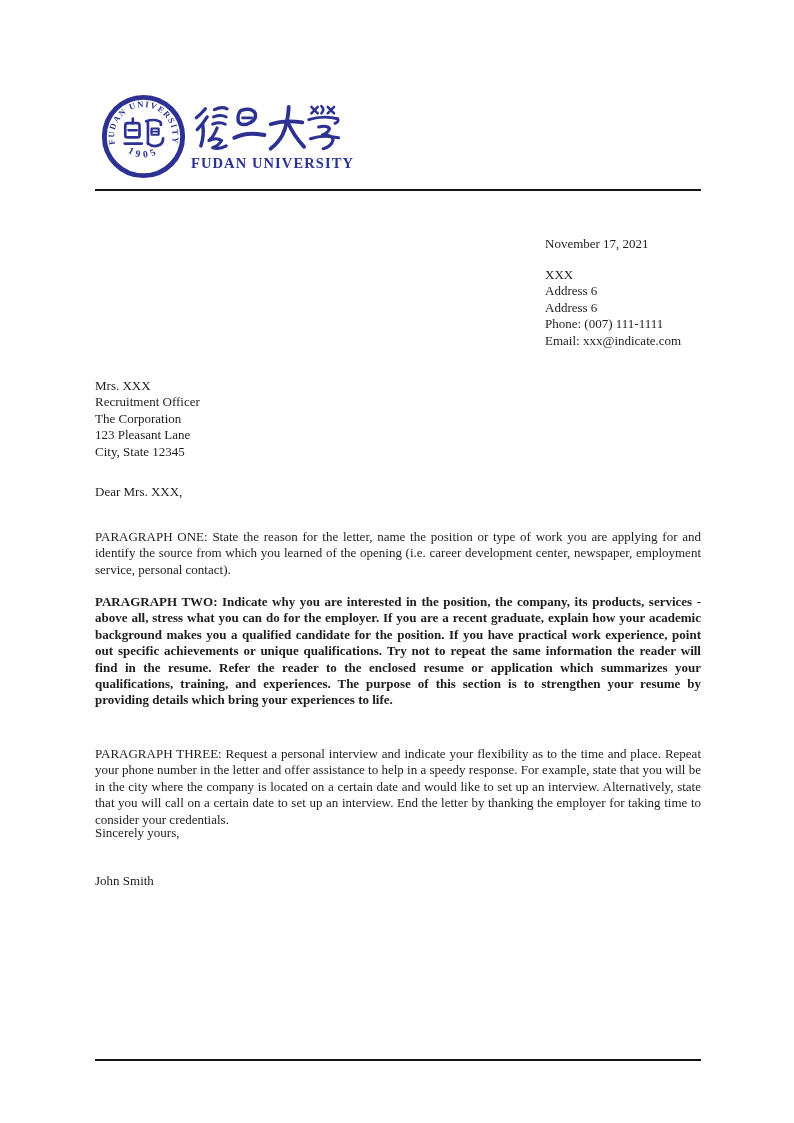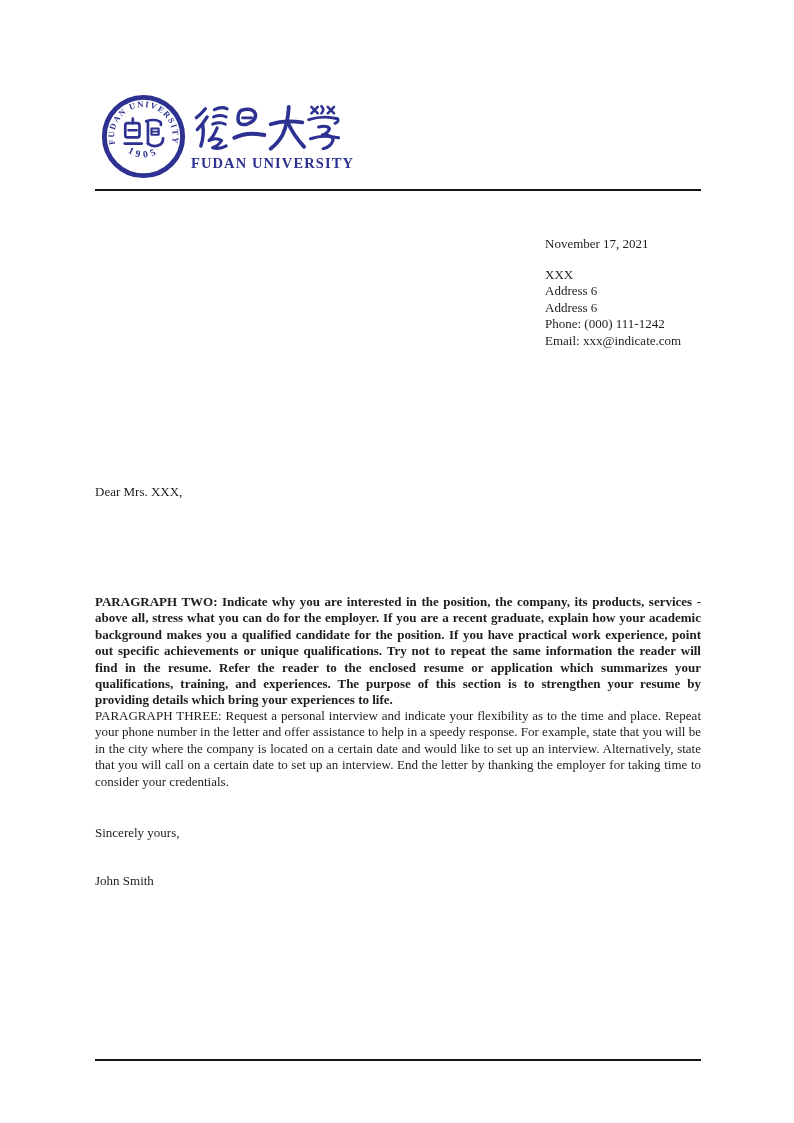--- a/index.html
+++ b/index.html
@@ -40,21 +40,21 @@
   .sender-block { left: 545px; top: 267px; }
   .recipient-block { left: 95px; top: 378px; }
   .salutation { left: 95px; top: 484px; }
   .para {
     left: 95px; width: 606px;
     text-align: justify;
     hyphens: manual;
   }
   .para-1 { top: 529px; }
   .para-2 { top: 594px; font-weight: bold; }
-  .para-3 { top: 708px; }
+  .para-3 { top: 746px; }
   .closing { left: 95px; top: 825px; }
   .signature { left: 95px; top: 873px; }
 
   .seal text, .seal textPath {
     font-family: "Liberation Serif", "DejaVu Serif", serif;
     font-weight: bold;
     fill: #2d3191;
   }
 </style>
 </head>
@@ -126,27 +126,35 @@
   <div class="abs latin-name">FUDAN UNIVERSITY</div>
 
   <div class="abs rule rule-top"></div>
 
   <div class="abs txt date-line">November 17, 2021</div>
 
   <div class="abs txt sender-block">
     <div>XXX</div>
     <div>Address 6</div>
     <div>Address 6</div>
-    <div>Phone: (000) 111-1242</div>
+    <div>Phone: (007) 111-1111</div>
     <div>Email: xxx@indicate.com</div>
   </div>
 
+  <div class="abs txt recipient-block">
+    <div>Mrs. XXX</div>
+    <div>Recruitment Officer</div>
+    <div>The Corporation</div>
+    <div>123 Pleasant Lane</div>
+    <div>City, State 12345</div>
+  </div>
 
   <div class="abs txt salutation">Dear Mrs. XXX,</div>
 
+  <p class="abs txt para para-1">PARAGRAPH ONE: State the reason for the letter, name the position or type of work you are applying for and identify the source from which you learned of the opening (i.e.  career development center, newspaper, employment service, personal contact).</p>
   <p class="abs txt para para-2">PARAGRAPH TWO: Indicate why you are interested in the position, the company, its products, services - above all, stress what you can do for the employer.  If you are a recent graduate, explain how your academic background makes you a qualified candidate for the position. If you have practical work experience, point out specific achievements or unique qualifications.  Try not to repeat the same information the reader will find in the resume.  Refer the reader to the enclosed resume or application which summarizes your qualifications, training, and experiences. The purpose of this section is to strengthen your resume by providing details which bring your experiences to life.</p>
   <p class="abs txt para para-3">PARAGRAPH THREE: Request a personal interview and indicate your flexibility as to the time and place. Repeat your phone number in the letter and offer assistance to help in a speedy response. For example, state that you will be in the city where the company is located on a certain date and would like to set up an interview. Alternatively, state that you will call on a certain date to set up an interview. End the letter by thanking the employer for taking time to consider your credentials.</p>
 
   <div class="abs txt closing">Sincerely yours,</div>
   <div class="abs txt signature">John Smith</div>
 
   <div class="abs rule rule-bottom"></div>
 
 </div>
 

